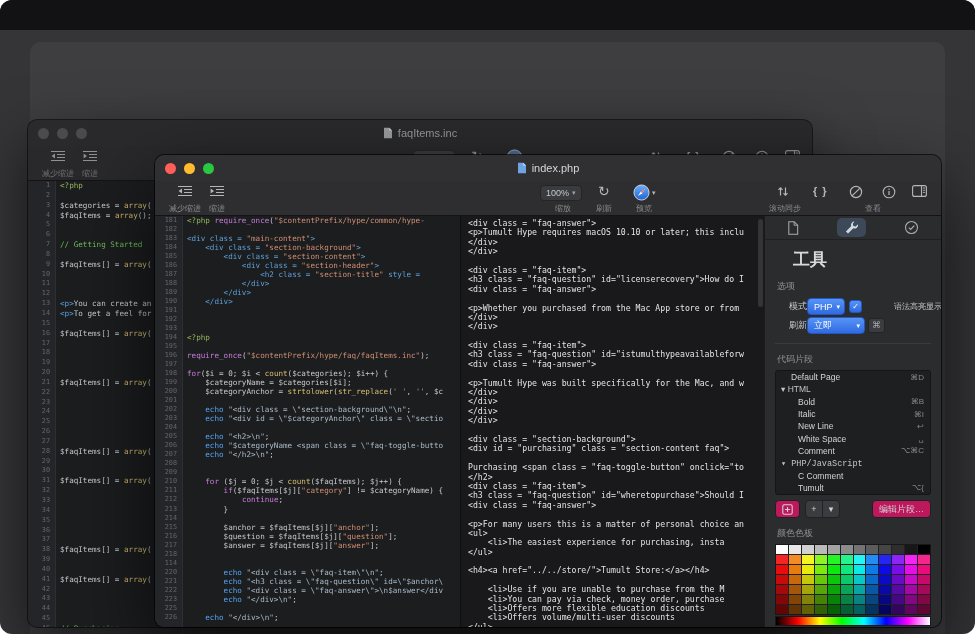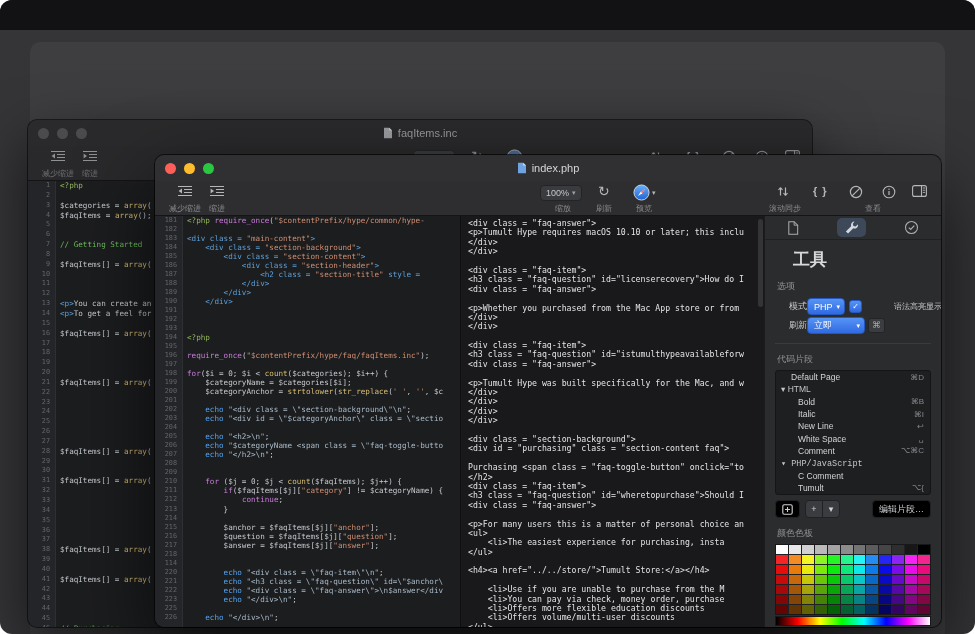--- a/index.html
+++ b/index.html
@@ -62,21 +62,21 @@
   .bluepop .arr{font-size:7px;margin-left:4px;}
   .cb{width:11px;height:11px;border-radius:3px;background:linear-gradient(#5694f6,#2f6ae2);border:1px solid #2457c0;color:#fff;font-size:8px;line-height:11px;text-align:center;margin-left:4px;flex:none;}
   .cbl{font-size:8px;color:#c6c8ca;white-space:nowrap;margin-left:32px;}
   .keybtn{width:15px;height:13px;border-radius:3px;background:#3b3c3f;border:1px solid #232426;color:#a7aaae;font-size:9px;line-height:13px;text-align:center;margin-left:3px;}
   .sb-div{height:1px;background:#3a3b3e;margin:8px 10px 0 10px;}
   .sniplist{margin:2px 10px 0 10px;height:123px;background:#1e1f21;border:1px solid #151517;border-radius:3px;overflow:hidden;}
   .snip{display:flex;align-items:center;justify-content:space-between;height:12.3px;font-size:8.5px;color:#d4d5d7;padding-right:6px;}
   .snip.group{color:#c3c5c8;}
   .skey{color:#85888d;font-size:8px;}
   .snipfoot{display:flex;align-items:center;gap:5px;margin:5px 10px 0 10px;}
-  .minibtn{height:16px;background:#000000;border:1px solid #202124;border-radius:4px;display:flex;align-items:center;justify-content:center;color:#cfd1d4;font-size:9px;padding:0 6px;}
+  .minibtn{height:16px;background:#be185d;border:1px solid #202124;border-radius:4px;display:flex;align-items:center;justify-content:center;color:#cfd1d4;font-size:9px;padding:0 6px;}
   .stepper{display:flex;height:16px;background:#3b3c3f;border:1px solid #202124;border-radius:4px;overflow:hidden;}
   .stepper span{width:16px;text-align:center;font-size:9px;line-height:16px;color:#cfd1d4;}
   .stepper span:first-child{border-right:1px solid #202124;}
   .minibtn.wide{margin-left:auto;font-size:9px;}
   .palgrid{display:grid;grid-template-columns:repeat(12,1fr);gap:1px;margin:2px 10px 0 10px;background:#202124;border:1px solid #18181a;}
   .sw{height:9px;}
   .palgrad{height:8px;margin:1px 10px 0 10px;border:1px solid #18181a;}
   .docicon{display:inline-block;}
   svg{display:block;}
 </style>

